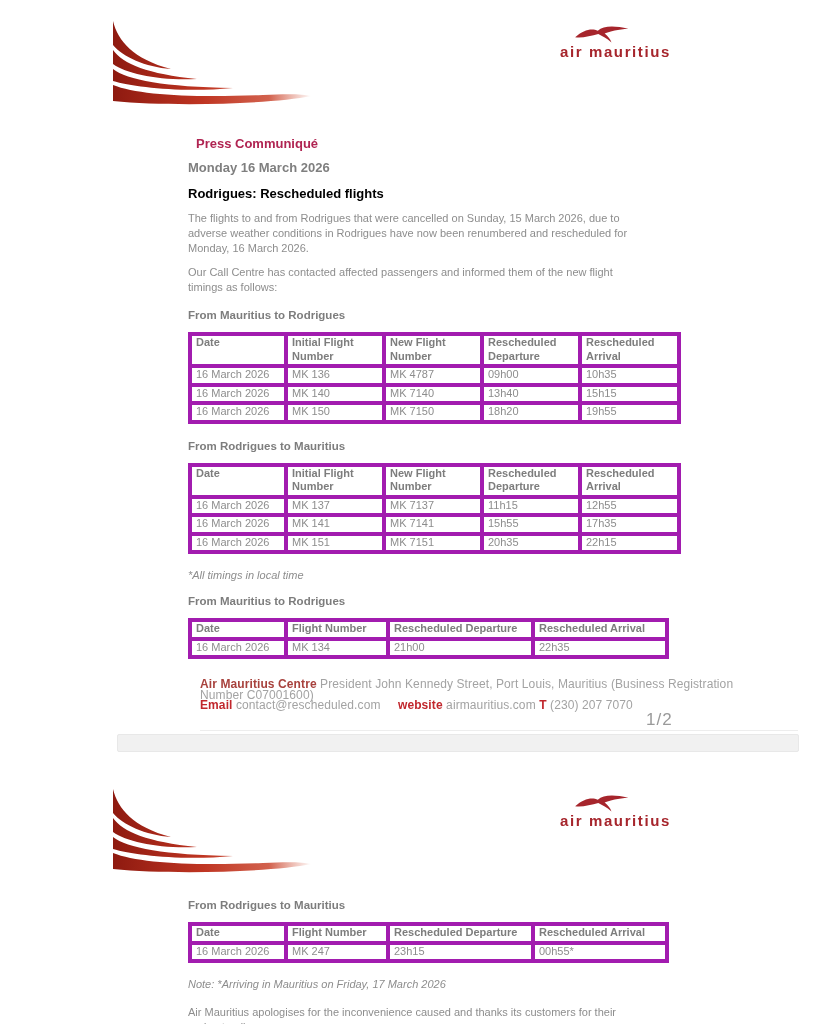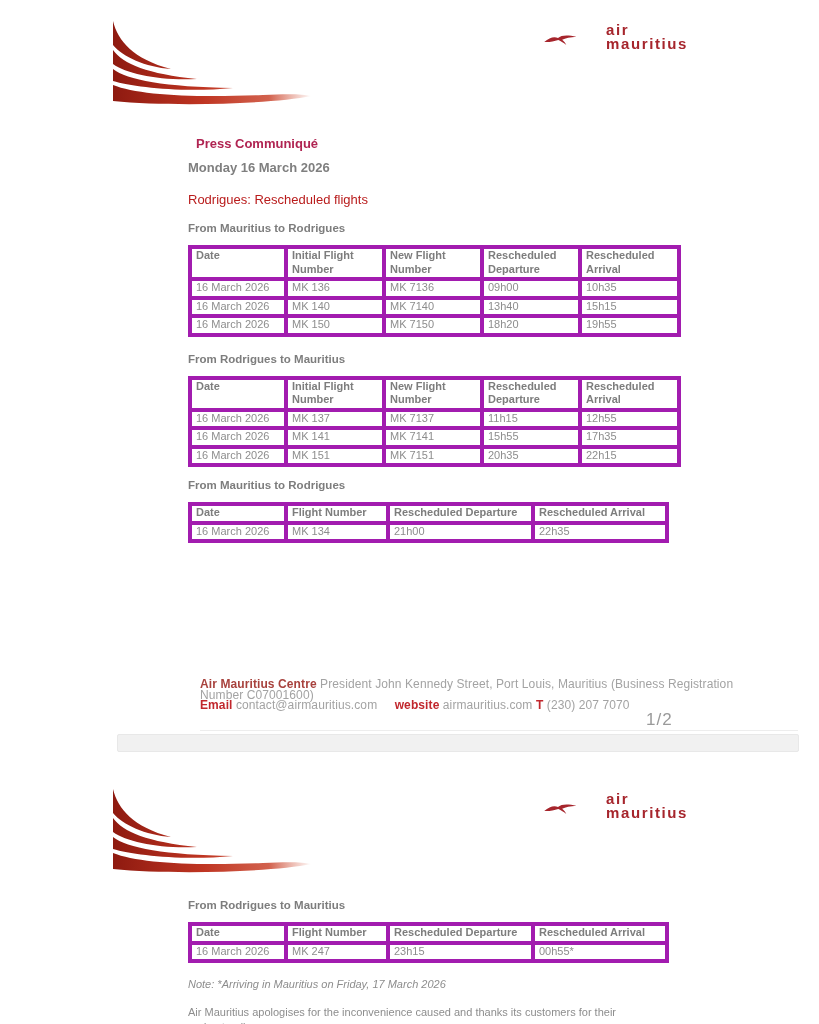--- a/index.html
+++ b/index.html
@@ -2,27 +2,27 @@
 <html><head>
 <meta charset="utf-8">
 <style>
   html,body{margin:0;padding:0;background:#ffffff;}
   .screen{
     position:relative;width:819px;height:1024px;overflow:hidden;background:#ffffff;
     font-family:"Liberation Sans","DejaVu Sans",sans-serif;
   }
   .page{position:absolute;left:0;width:819px;background:#fff;}
   .swoosh{position:absolute;left:113px;width:200px;height:90px;}
-  .am-logo{position:absolute;left:543px;width:145px;display:flex;flex-direction:row;align-items:flex-end;}
+  .am-logo{position:absolute;left:543px;width:145px;display:flex;flex-direction:column;align-items:center;}
   .am-bird{width:58px;height:22px;margin-right:28px;}
   .am-text{font-size:15px;font-weight:bold;letter-spacing:1.6px;color:#a6252c;line-height:14px;}
   .content{position:absolute;left:188px;width:448px;}
   .pc-title{font-size:13px;font-weight:bold;color:#b02452;line-height:16px;margin:8px;}
   .pc-date{font-size:13px;font-weight:bold;color:#7f7f7f;line-height:16px;margin:0;}
-  .doc-h2{font-size:13px;font-weight:normal;color:#b91c1c;line-height:17px;margin:15px 0 0 0;}
+  .doc-h2{font-size:13px;font-weight:bold;color:#000000;line-height:17px;margin:9px 0 0 0;}
   .para{font-size:11px;color:#8d8d8d;line-height:15px;margin:9px 0 0 0;white-space:pre-line;}
   .sec-h{font-size:11.5px;font-weight:bold;color:#7d7d7d;line-height:15px;margin:13px 0 0 0;}
   table.sched{border-collapse:collapse;margin-top:9px;width:445px;table-layout:fixed;border:2px solid #5f5f5f;}
   table.sched th,table.sched td{border:4px solid #a21caf;padding:0 4px 1px 4px;text-align:left;vertical-align:top;}
   table.sched th{font-size:11px;font-weight:bold;color:#7d7d7d;line-height:13.5px;white-space:pre-line;}
   table.sched td{font-size:11px;color:#8d8d8d;line-height:13.5px;}
   .tbl5 th:nth-child(1){width:84px}.tbl5 th:nth-child(2){width:86px}
   .tbl5 th:nth-child(3){width:86px}.tbl5 th:nth-child(4){width:86px}
   .tbl5 th:nth-child(5){width:87px}
   .tbl4 th:nth-child(1){width:84px}.tbl4 th:nth-child(2){width:90px}
@@ -67,41 +67,46 @@
       </svg>
       <div class="am-text">air mauritius</div>
     </div>
 
     <div class="content" style="top:128px;">
       <p class="pc-title">Press Communiqué</p>
       <p class="pc-date">Monday 16 March 2026</p>
 
       <p class="doc-h2">Rodrigues: Rescheduled flights</p>
 
+      <p class="para">The flights to and from Rodrigues that were cancelled on Sunday, 15 March 2026, due to
+adverse weather conditions in Rodrigues have now been renumbered and rescheduled for
+Monday, 16 March 2026.</p>
+      <p class="para">Our Call Centre has contacted affected passengers and informed them of the new flight
+timings as follows:</p>
 
       <p class="sec-h">From Mauritius to Rodrigues</p>
       <table class="sched tbl5">
           <thead>
             <tr>
               <th>Date</th>
               <th>Initial Flight
 Number</th>
               <th>New Flight
 Number</th>
               <th>Rescheduled
 Departure</th>
               <th>Rescheduled
 Arrival</th>
             </tr>
           </thead>
           <tbody>
             <tr>
               <td>16 March 2026</td>
               <td>MK 136</td>
-              <td>MK 7136</td>
+              <td>MK 4787</td>
               <td>09h00</td>
               <td>10h35</td>
             </tr>
             <tr>
               <td>16 March 2026</td>
               <td>MK 140</td>
               <td>MK 7140</td>
               <td>13h40</td>
               <td>15h15</td>
             </tr>
@@ -148,20 +153,21 @@
             <tr>
               <td>16 March 2026</td>
               <td>MK 151</td>
               <td>MK 7151</td>
               <td>20h35</td>
               <td>22h15</td>
             </tr>
           </tbody>
         </table>
 
+      <p class="note-i">*All timings in local time</p>
 
 
       <p class="sec-h" style="margin-top:11px;">From Mauritius to Rodrigues</p>
       <table class="sched tbl4">
           <thead>
             <tr>
               <th>Date</th>
               <th>Flight Number</th>
               <th>Rescheduled Departure</th>
               <th>Rescheduled Arrival</th>
@@ -177,21 +183,21 @@
           </tbody>
         </table>
     </div>
 
     <div class="footer">
       <div>
         <b>Air Mauritius Centre</b><span> President John Kennedy Street, Port Louis, Mauritius (Business Registration Number C07001600)</span>
       </div>
       <div>
         <span class="red">Email</span>
-        <span>contact@airmauritius.com</span><span class="gap"></span>
+        <span>contact@rescheduled.com</span><span class="gap"></span>
         <span class="red">website</span>
         <span>airmauritius.com</span>
         <span class="red">T</span>
         <span>(230) 207 7070</span>
       </div>
     </div>
 
     <div class="page-num">1/2</div>
   </div>
 

